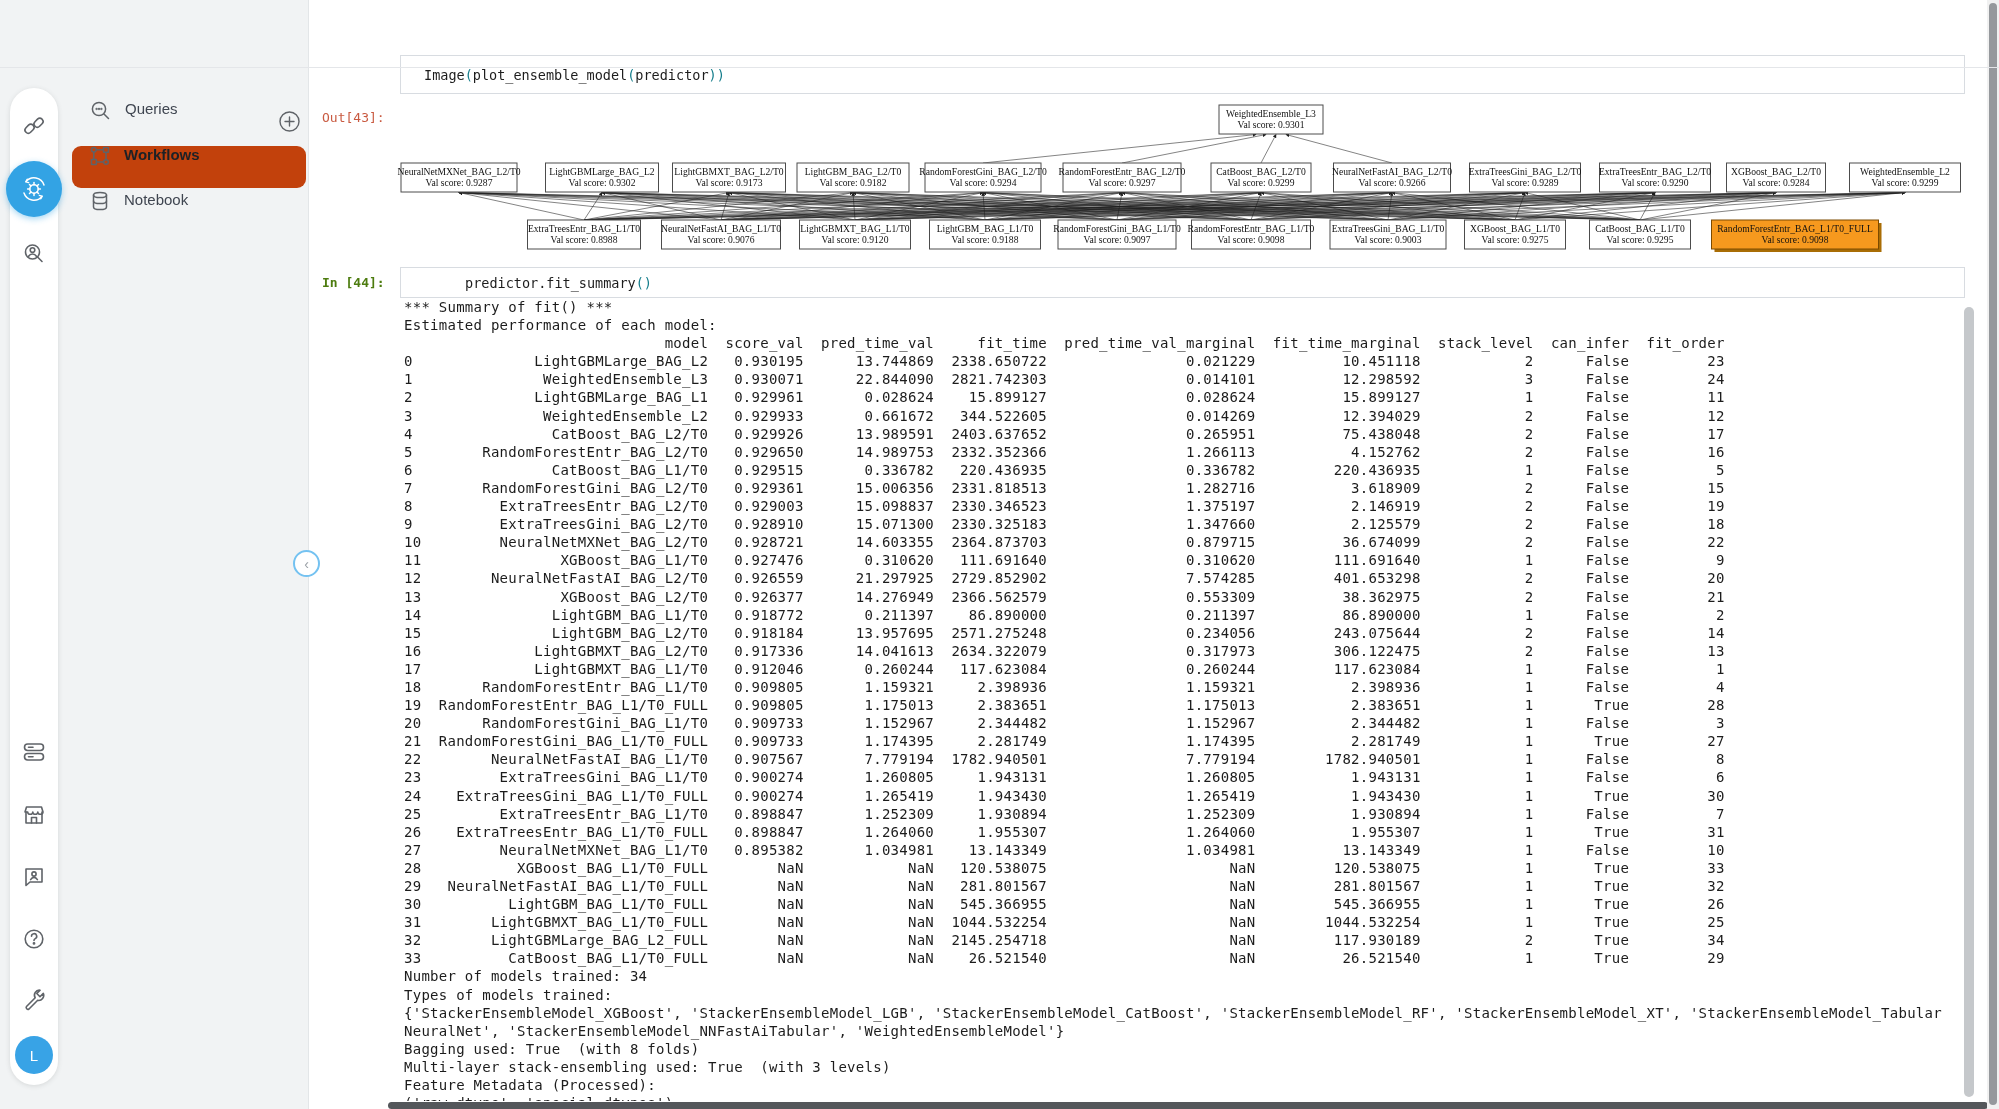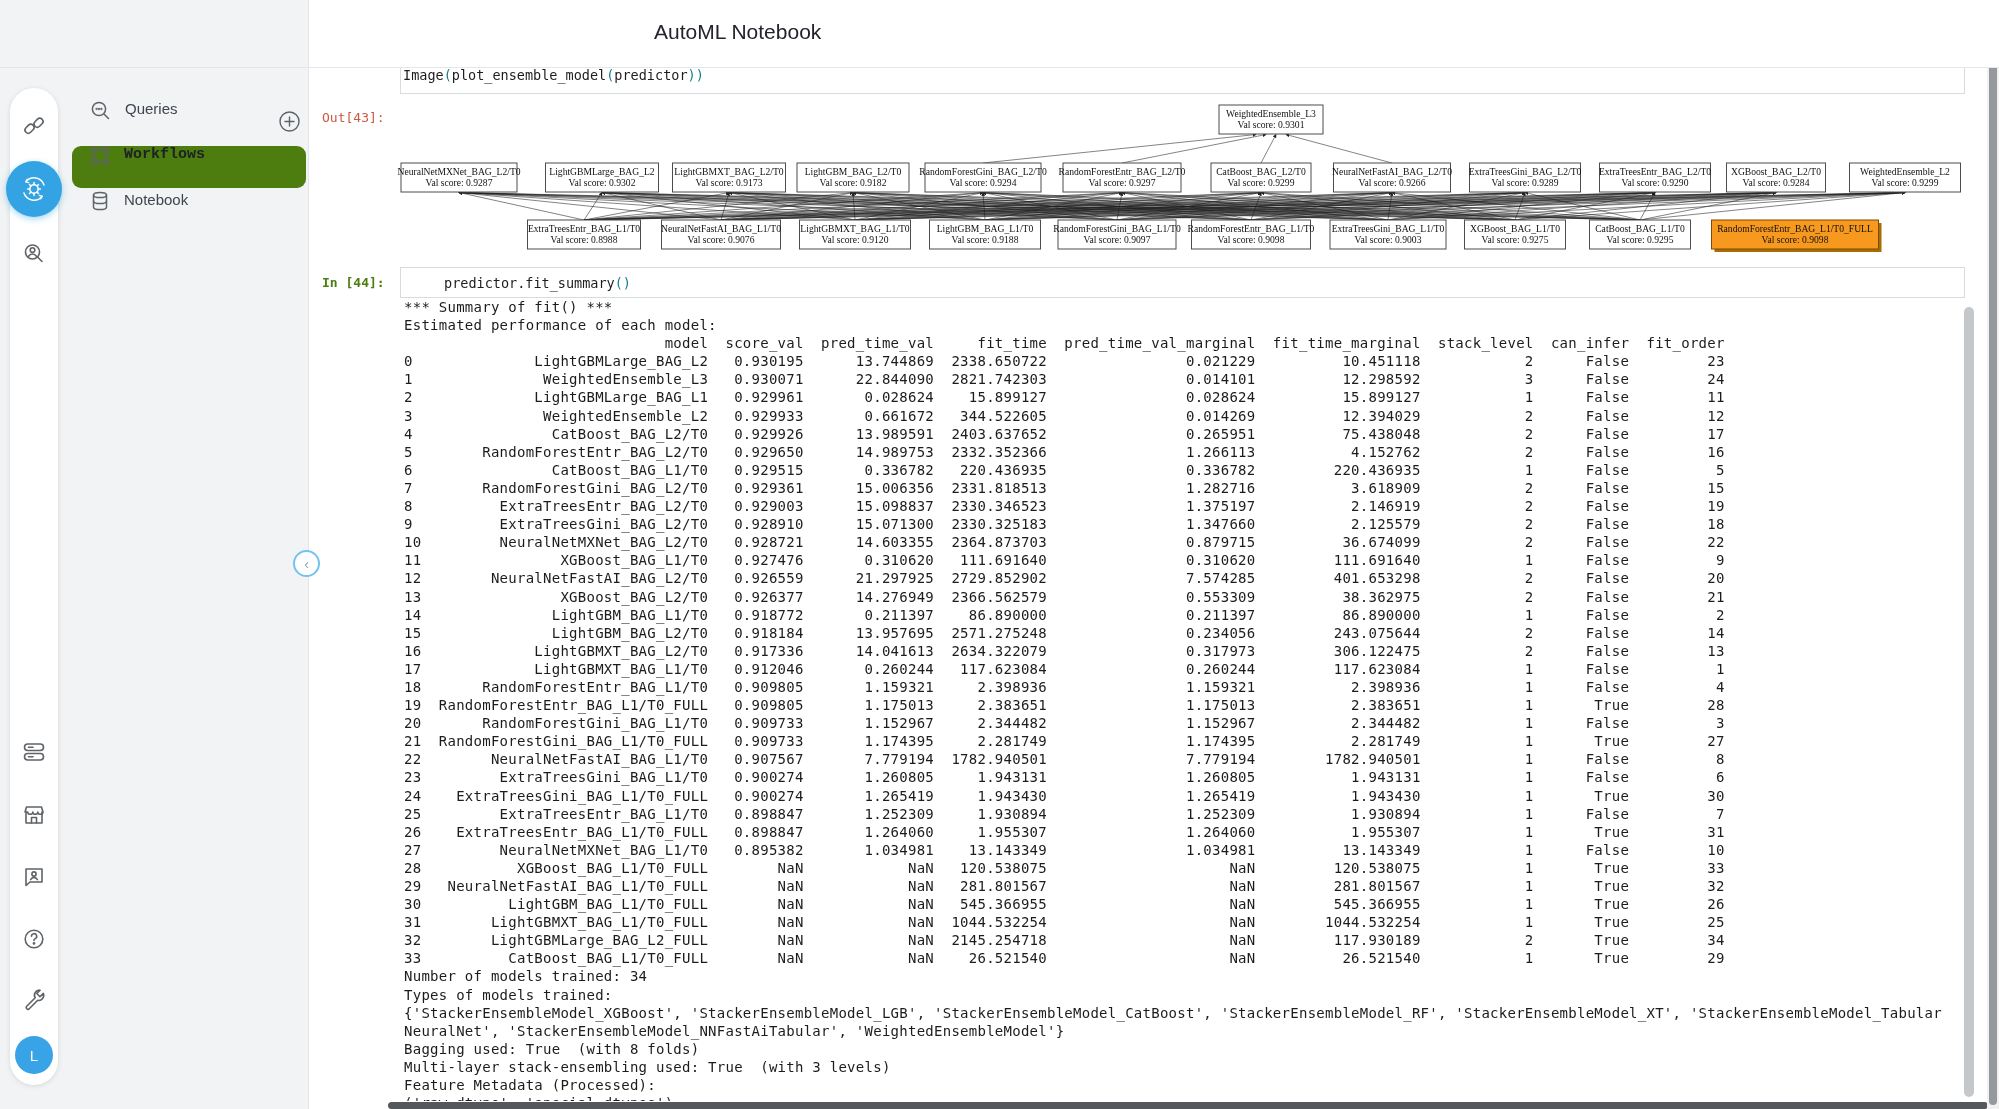--- a/index.html
+++ b/index.html
@@ -33,31 +33,31 @@
   #avatar { position:absolute; left:50%; transform:translateX(-50%); top:948px; width:38px; height:38px;
     border-radius:50%; background:#38a3e6; color:#fff; font-size:15px; display:flex;
     align-items:center; justify-content:center; }
 
   
   .side-item { position:absolute; left:72px; width:234px; height:42px; display:flex;
                border-radius:9px; cursor:pointer; }
   .side-item svg { margin-left:18px; stroke:#5f6368; fill:none; stroke-width:1.5;
                    stroke-linecap:round; stroke-linejoin:round; flex:0 0 auto; }
   .side-label { margin-left:14px; font-size:15px; color:#3f4550; }
-  .side-item.active { background:#4d7c0f;font-family:Liberation Mono, monospace; }
+  .side-item.active { background:#c2410c; }
   .side-item.active .side-label { color:#1d2126; font-weight:600; }
   #plus-btn { left:278px; top:110px; width:23px; height:23px; cursor:pointer; }
   #collapse-handle { left:293px; top:550px; width:27px; height:27px; border-radius:50%;
     background:#fff; border:2px solid #74c2f1; color:#9aa0a6; font-size:14px;
     display:flex; align-items:center; justify-content:center; z-index:40; cursor:pointer; }
 
   
   .code-cell { position:absolute; left:400px; width:1565px; background:#fff;
                border:1px solid #d8dce1; display:flex; align-items:center; }
-  .code-text { margin-left:2px; font-family:"DejaVu Sans Mono","Liberation Mono",monospace;
+  .code-text { margin-left:23px; font-family:"DejaVu Sans Mono","Liberation Mono",monospace;
                font-size:13.5px; color:#1d1d1d; white-space:pre; }
   .code-text .brkt { color:#157e8c; }
   .prompt { position:absolute; left:322px; font-family:"DejaVu Sans Mono","Liberation Mono",monospace;
             font-size:13px; }
   .prompt.out { color:#c95a41; }
   .prompt.in  { color:#4d7c0f;font-weight:bold; }
 
   
   #graph { left:395px; top:98px; }
 
@@ -186,24 +186,20 @@
     </svg>
   </div>
   <div id="avatar">
     <span>L</span>
   </div>
 </div>
 
 <div id="collapse-handle" class="abs">‹</div>
 
 <div id="header" class="abs">
-  <div id="header-right" class="abs">
-    <div id="page-title" class="abs">AutoML Notebook</div>
-
-  </div>
 </div>
 <div id="header-line" class="abs"></div>
 
 <div class="code-cell" style="top:55px; height:39px;">
   <div class="code-text" id="code-top"><span>Image</span><span class="brkt">(</span><span>plot_ensemble_model</span><span class="brkt">(</span><span>predictor</span><span class="brkt">)</span><span class="brkt">)</span></div>
 </div>
 
 <div class="prompt out abs" style="top:110px">Out[43]:</div>
 
 <svg id="graph" class="abs" width="1580" height="165" viewBox="0 0 1580 165">

